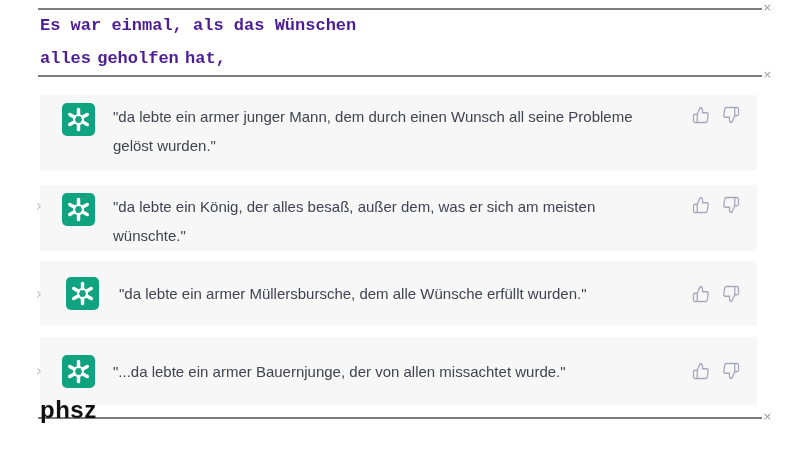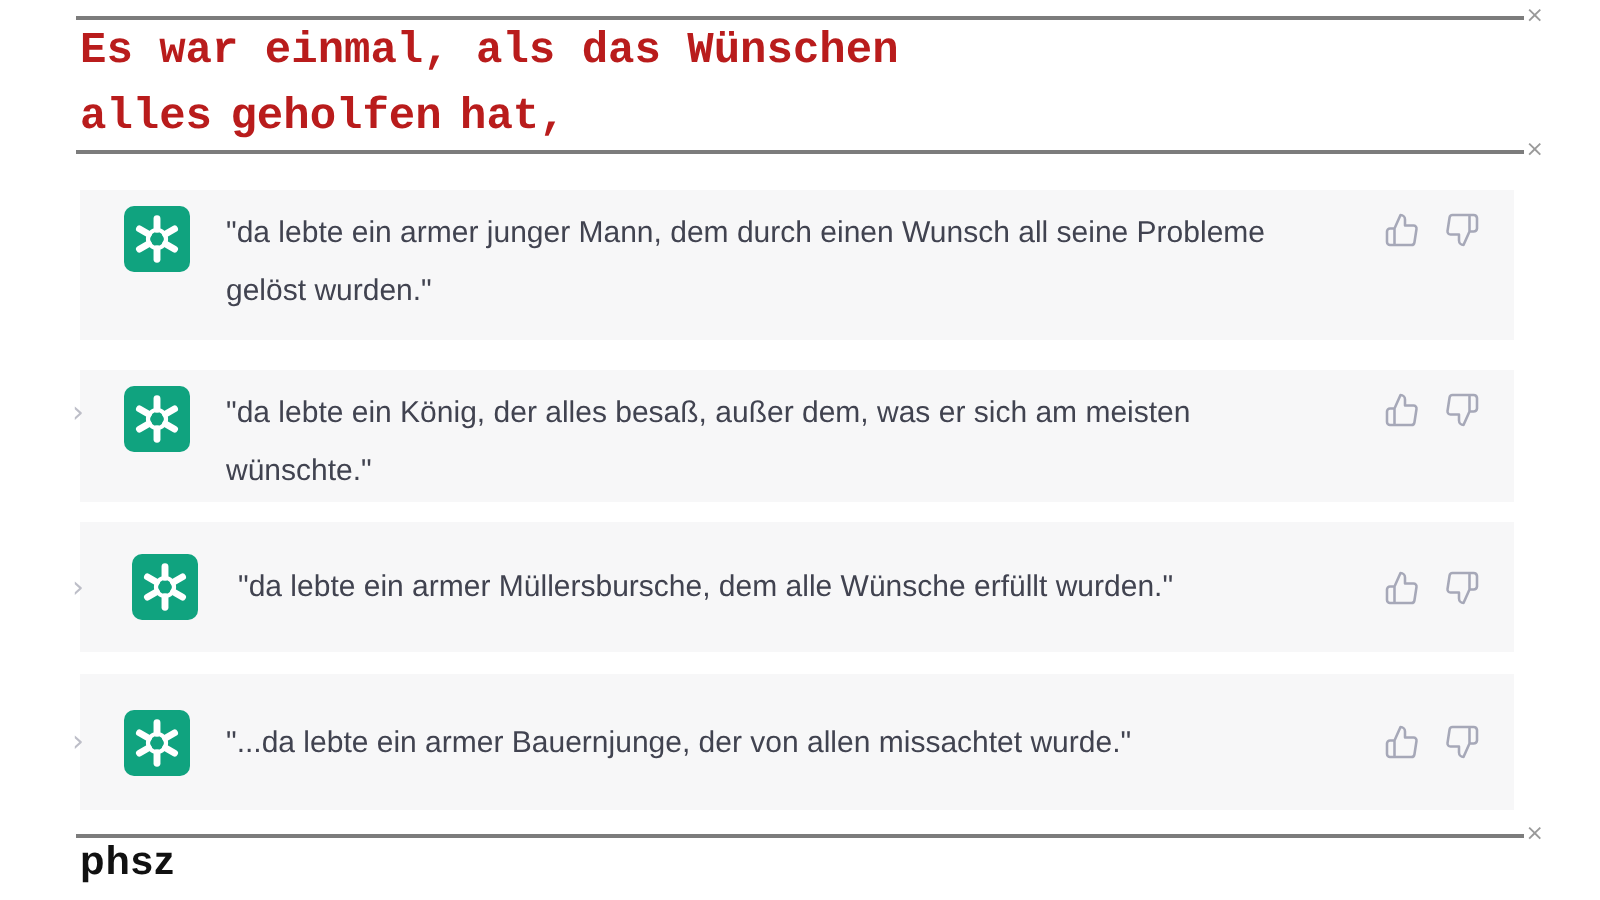--- a/index.html
+++ b/index.html
@@ -14,21 +14,21 @@
     content:"×";position:absolute;right:-10px;top:-7px;
     font-size:11px;color:#9a9a9a;font-family:"DejaVu Sans", sans-serif;
   }
   #rule-top{top:8px;}
   #rule-title{top:75px;}
   #rule-footer{top:417px;}
 
   #title{
     position:absolute;left:40px;top:9px;
     font-family:"Liberation Mono","DejaVu Sans Mono",monospace;
-    font-weight:bold;font-size:22px;line-height:33px;color:#b91c1c;
+    font-weight:bold;font-size:17px;line-height:33px;color:#4c1d95;
     white-space:nowrap;
   }
   #title .t2{word-spacing:-4px;}
 
   .row{
     position:absolute;left:40px;width:717px;background:#f7f7f8;
     display:flex;align-items:flex-start;
   }
   #row1{top:95px;height:75px;}
   #row2{top:185px;height:66px;}
@@ -62,22 +62,22 @@
   }
 
   .chev{
     position:absolute;left:-4px;color:#bdbec8;font-size:15px;line-height:1;
     font-family:"DejaVu Sans", sans-serif;cursor:pointer;user-select:none;
   }
   .chev-top{top:14px;}
   .chev-mid{top:50%;transform:translateY(-50%);}
 
   #logo{
-    position:absolute;left:40px;top:420px;
-    font-weight:bold;font-size:20px;color:#111111;letter-spacing:0.5px;
+    position:absolute;left:40px;top:396px;
+    font-weight:bold;font-size:24px;color:#111111;letter-spacing:0.5px;
   }
 </style>
 </head>
 <body>
 
 <div>
 
   <div class="rule" id="rule-top"></div>
 
   <div id="title">

